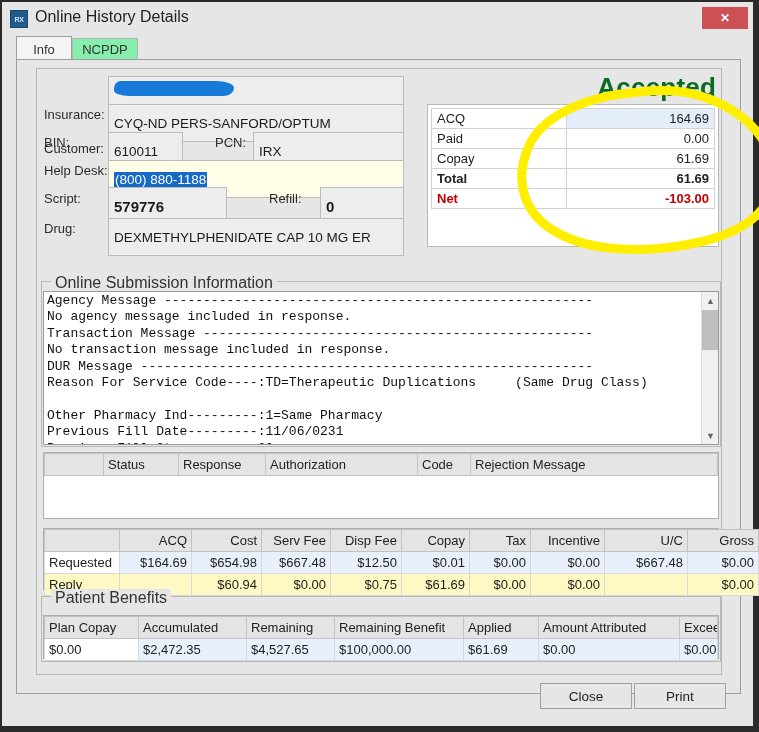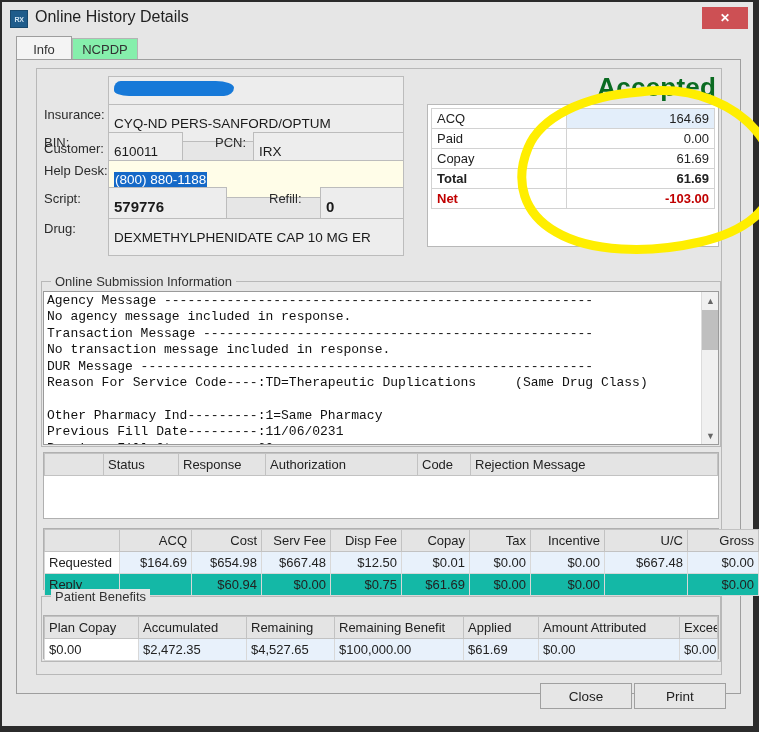--- a/index.html
+++ b/index.html
@@ -94,21 +94,21 @@
   table.sum tr.first td.v{background:#e3eefa;}
   table.sum tr.bold td{font-weight:bold;}
   table.sum tr.net td{font-weight:bold;color:#c00000;}
   
   .group{
     position:absolute;box-sizing:border-box;
     border:1px solid #b8b8b8;
   }
   .group>.cap{
     position:absolute;top:-8px;left:9px;background:#e6e6e6;
-    padding:0 4px;font-size:13px;color:#333;
+    padding:0 4px;font-size:16px;color:#333;
   }
   
   .ta-wrap{
     position:absolute;left:41px;top:288px;width:678px;height:155px;
     background:#fff;border:1px solid #9a9a9a;box-sizing:border-box;overflow:hidden;
   }
   .ta-text{
     position:absolute;left:3px;top:1px;width:650px;
     font-family:"Liberation Mono", monospace;font-size:13px;line-height:16.4px;
     color:#101010;white-space:pre;
@@ -129,21 +129,21 @@
   }
   
   table.grid{border-collapse:collapse;table-layout:fixed;background:#fff;}
   table.grid th{
     background:#e4e4e4;border:1px solid #c2c2c2;
     font-weight:normal;font-size:13px;color:#222;height:21px;
     padding:0 4px;text-align:left;overflow:hidden;white-space:nowrap;
   }
   table.grid td{
     border:1px solid #d8d8d8;height:21px;padding:0 4px;font-size:13px;
-    color:#222;background:#14b8a6;overflow:hidden;white-space:nowrap;
+    color:#222;background:#fef9c3;overflow:hidden;white-space:nowrap;
   }
   table.grid td.num{text-align:right;}
   table.grid th.num{text-align:right;}
   tr.alt td{background:#e8f1fb;}
   tr.alt td.first-cell{background:#fff;}
   .statusgrid{
     position:absolute;left:41px;top:449px;width:678px;height:68px;
     border:1px solid #b0b0b0;box-sizing:border-box;background:#fff;
   }
   .pricegrid{

